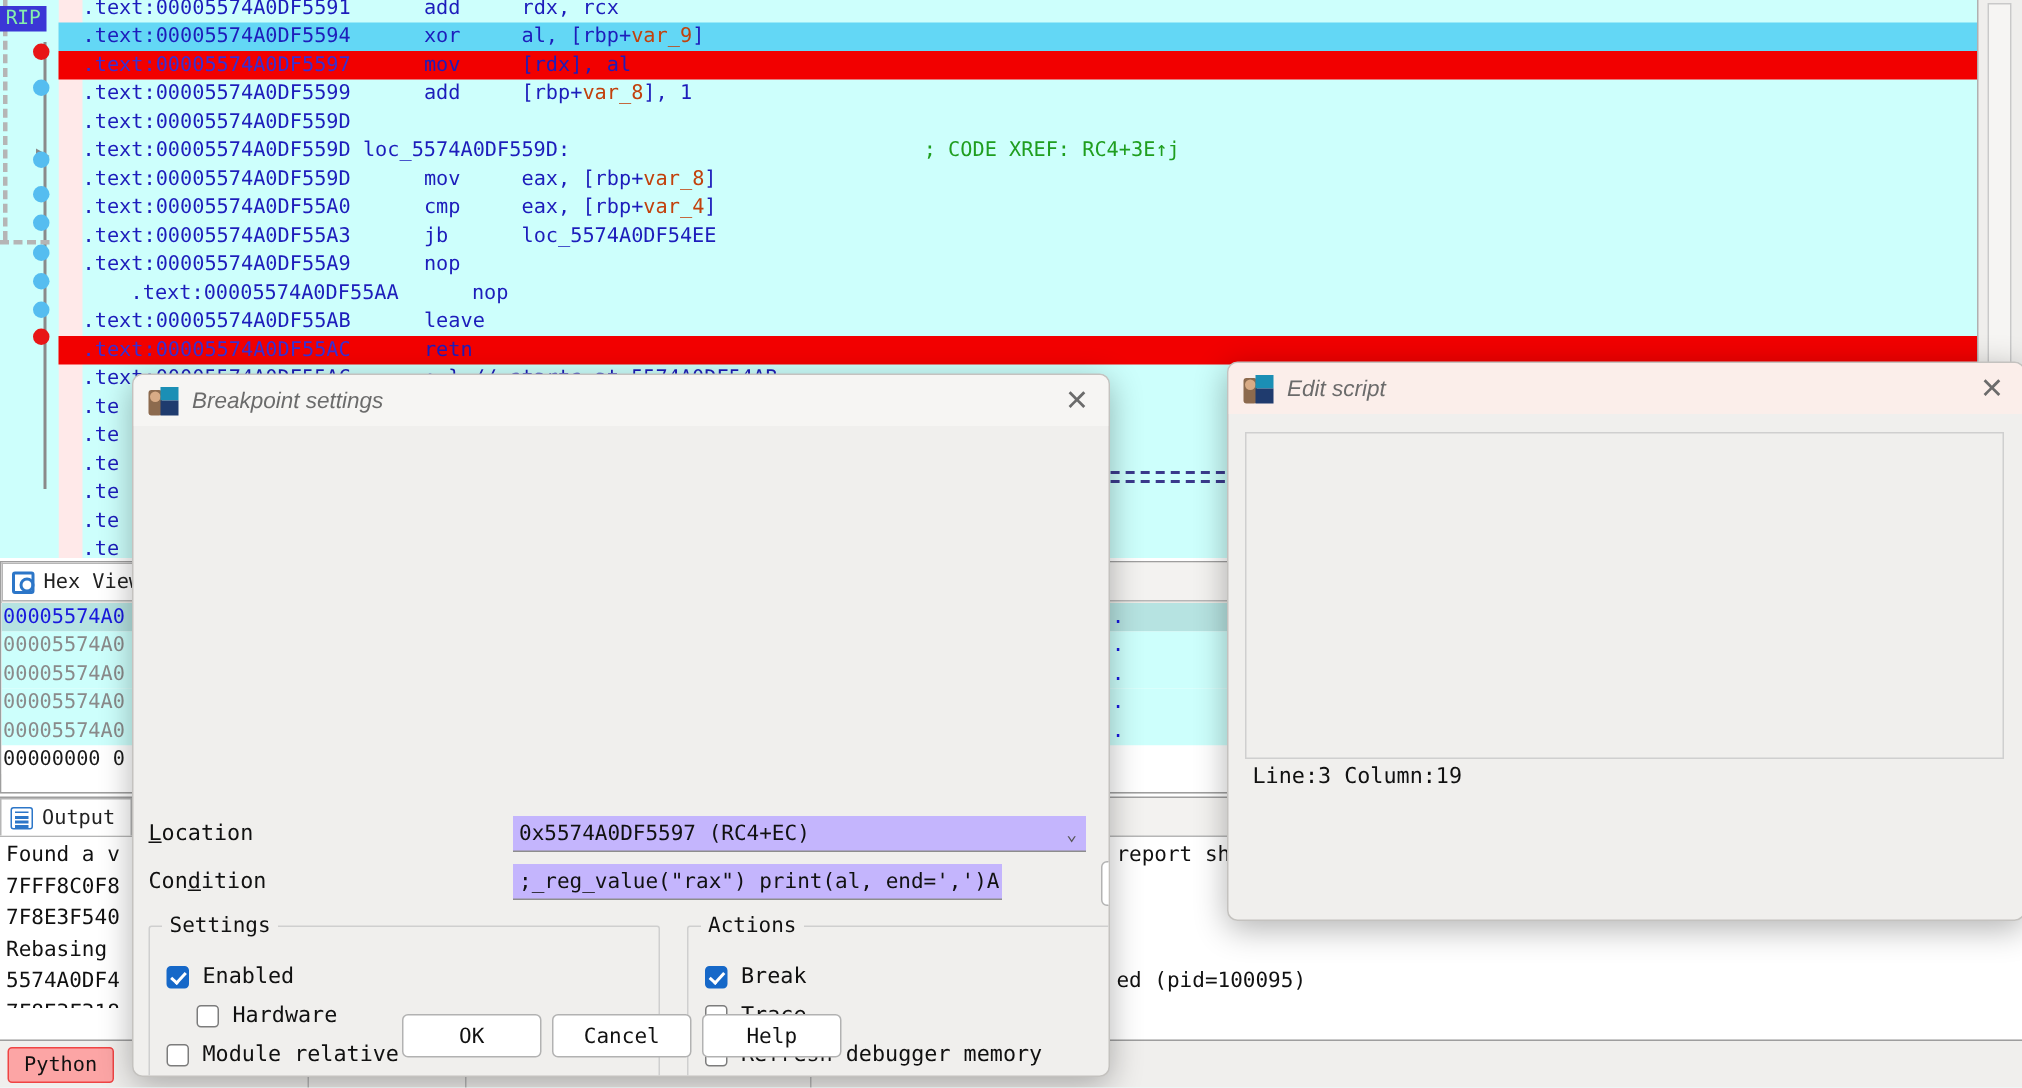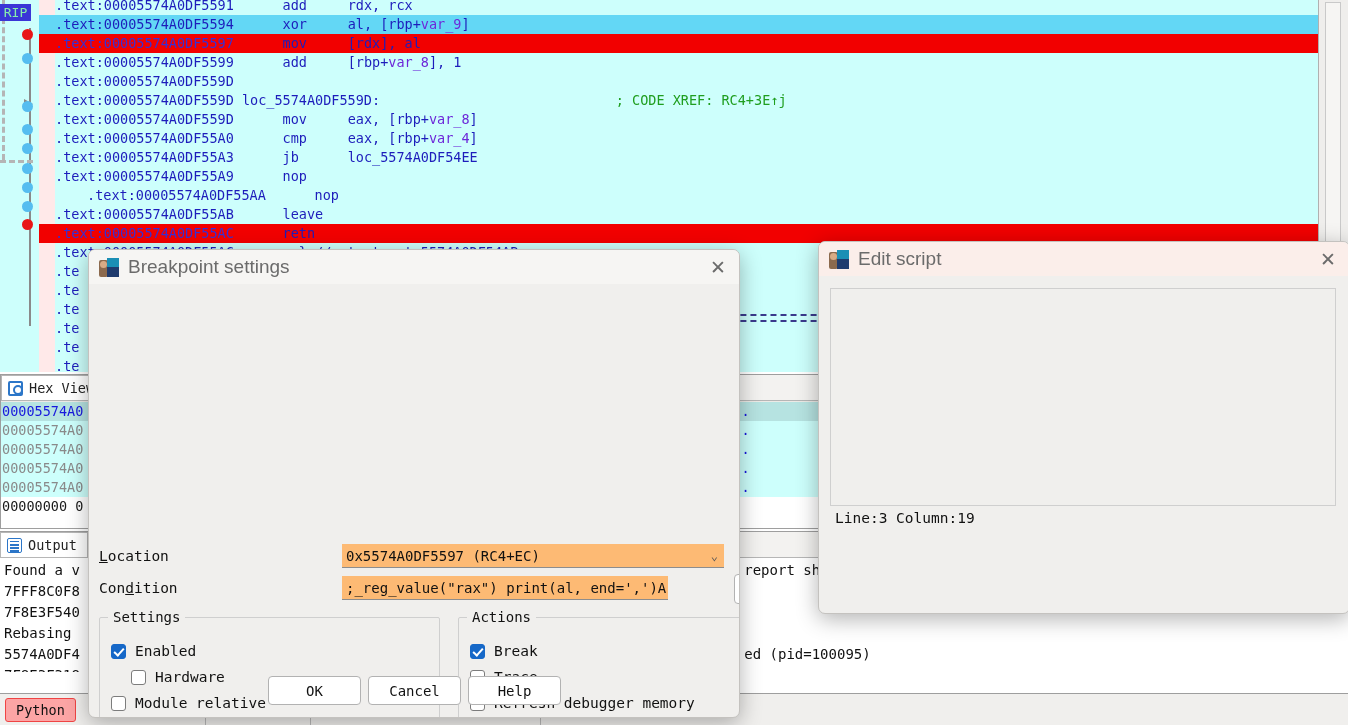--- a/index.html
+++ b/index.html
@@ -37,21 +37,21 @@
     position:absolute;left:55px;height:19px;line-height:19px;white-space:pre;
     font-family:"DejaVu Sans Mono",monospace;font-size:13.5px;
   }
   .rowbg{position:absolute;left:39px;width:1279px;height:19px;}
   .rowbg.sel{background:#63d7f5;}
   .rowbg.bp{background:#f20000;}
   .addr{color:#1d1dbb;}
   .addr-bp{color:#3730d4;}
   .mnem{color:#1d1dbb;}
   .op{color:#1d1dbb;}
-  .var{color:#6d28d9;}
+  .var{color:#c2410c;}
   .xref{color:#1f9e1f;}
   .lbl{color:#1d1dbb;}
   .hsep{position:absolute;left:55px;width:700px;border-top:2px dashed #3a3a8c;}
 
   
   #hexpanel{
     position:absolute;left:0;top:374px;width:820px;height:155px;
     background:#eceae6;border:1px solid #9e9e9e;box-sizing:border-box;
   }
   .tabhead{
@@ -113,34 +113,34 @@
   .dialog{position:absolute;background:#f0efed;border:1px solid #c4c2bf;border-radius:7px;
           box-shadow:0 5px 22px rgba(0,0,0,.30);overflow:hidden;
           font-family:"DejaVu Sans Mono",monospace;}
   .dlg-title{height:34px;display:flex;align-items:center;padding:0 4px 0 10px;}
   .dlg-title .ico{width:20px;height:19px;margin-right:9px;position:relative;flex:0 0 auto;}
   .dlg-title .ico .sq1{position:absolute;left:8px;top:0;width:12px;height:9px;background:#1b8fb5;}
   .dlg-title .ico .sq2{position:absolute;left:8px;top:9px;width:12px;height:10px;background:#1f3b6e;}
   .dlg-title .ico .sq3{position:absolute;left:0;top:2px;width:9px;height:17px;background:#8c6a4e;
                        border-radius:2px;}
   .dlg-title .ico .sq4{position:absolute;left:1px;top:3px;width:7px;height:7px;background:#d8ab86;border-radius:50%;}
-  .dlg-title .ttl{font-family:"Liberation Sans",sans-serif;font-size:19px;color:#6b6b6b;flex:1;}
+  .dlg-title .ttl{font-family:"Liberation Sans",sans-serif;font-size:15px;color:#6b6b6b;flex:1;font-style:italic;}
   .dlg-close{width:34px;height:30px;display:flex;align-items:center;justify-content:center;
              color:#6b6b6b;font-size:19px;font-family:"Liberation Sans",sans-serif;cursor:pointer;}
 
   
   #bpdlg{left:88px;top:249px;width:650px;height:467px;}
   #bpdlg .dlg-title{background:#f6f5f3;}
   .row-lbl{position:absolute;font-size:14.5px;color:#111;font-family:"DejaVu Sans Mono",monospace;}
   .u{text-decoration:underline;}
   .combo{position:absolute;background:#ffffff;border:1px solid #8d8d8d;box-sizing:border-box;
          display:flex;align-items:center;padding:0 2px 0 4px;font-size:14px;color:#111;
          font-family:"DejaVu Sans Mono",monospace;white-space:nowrap;overflow:hidden;}
   .combo .caret{margin-left:auto;color:#555;font-size:12px;padding:0 4px;}
-  .combo.flat{border:none;border-bottom:1px solid #8d8d8d;background:#fdba74;}
+  .combo.flat{border:none;border-bottom:1px solid #8d8d8d;background:#c4b5fd;}
   .btn{position:absolute;background:#ffffff;border:1px solid #b2b2b2;border-radius:4px;
        display:flex;align-items:center;justify-content:center;font-size:14px;color:#111;
        font-family:"DejaVu Sans Mono",monospace;cursor:pointer;}
   fieldset.grp{position:absolute;margin:0;border:1px solid #cfcfcf;border-radius:2px;
                padding:0;box-sizing:border-box;}
   fieldset.grp legend{margin-left:8px;padding:0 5px;font-size:14px;color:#111;
                font-family:"DejaVu Sans Mono",monospace;}
   .cb{position:absolute;display:flex;align-items:center;gap:9px;font-size:14.5px;color:#111;
       font-family:"DejaVu Sans Mono",monospace;cursor:pointer;}
   .cbox{width:15px;height:15px;border:1.6px solid #7c7c7c;border-radius:3px;background:#ffffff;

